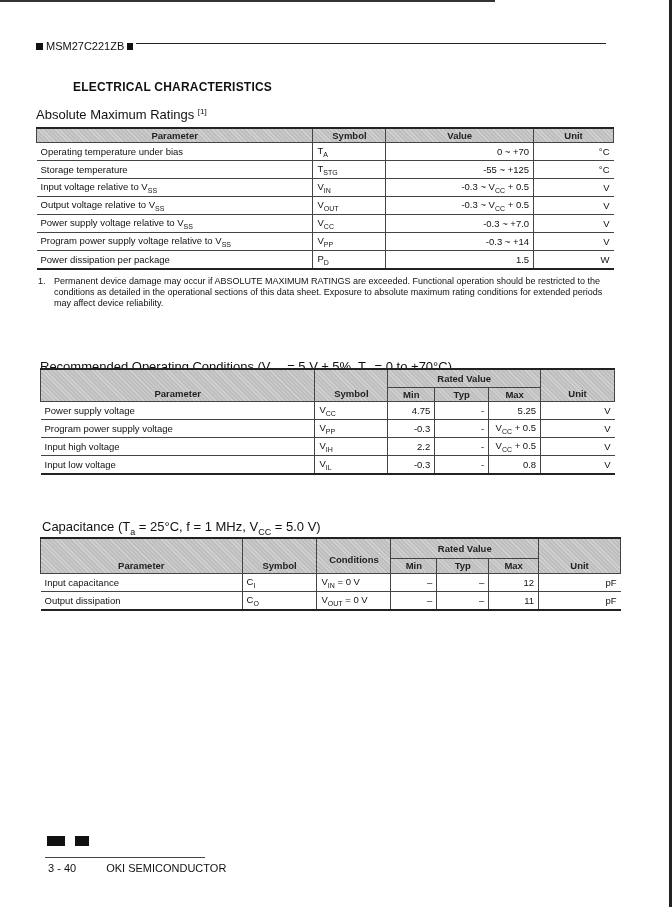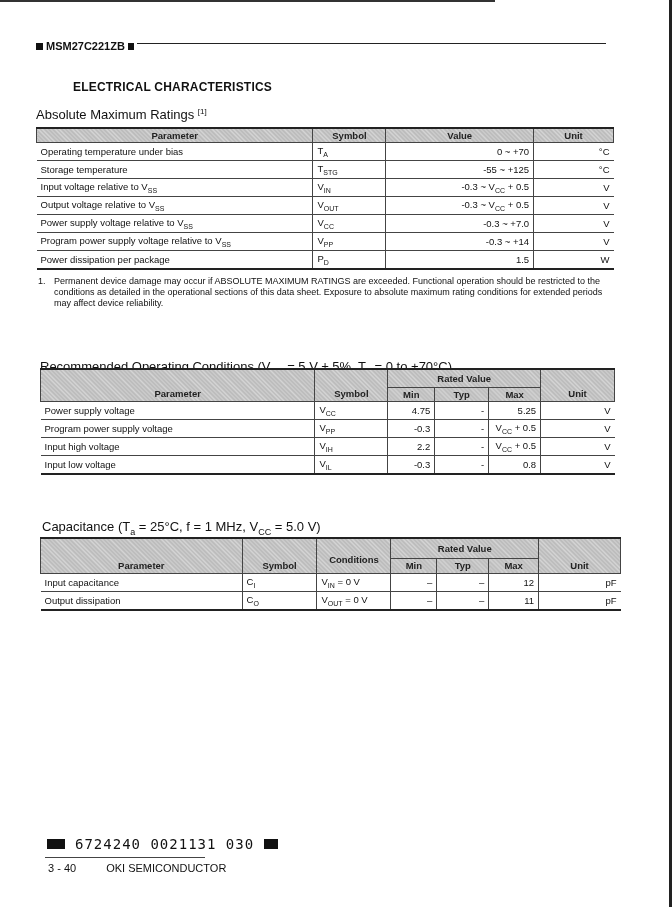--- a/index.html
+++ b/index.html
@@ -1,21 +1,21 @@
 <!DOCTYPE html>
 <html><head>
 <meta charset="utf-8">
 <style>
   html, body { margin:0; padding:0; background:#fff; }
   body { width:672px; height:907px; position:relative; overflow:hidden; color:#111;
          font-family:"Liberation Sans", sans-serif; }
   .topline { position:absolute; left:0; top:0; width:495px; height:2px; background:#333; }
   .rightedge { position:absolute; right:0; top:0; width:3px; height:907px; background:#222; }
   .header { position:absolute; left:36px; top:40px; width:570px; display:flex; align-items:center;
-            font-weight:bold; font-size:11px; }
+            font-weight:normal; font-size:11px; }
   .sq { display:inline-block; width:7px; height:7px; background:#111; margin-right:3px; }
   .sq2 { display:inline-block; width:6px; height:7px; background:#111; margin:0 3px; }
   .header .rule { flex:1; height:1px; background:#222; margin-top:-6px; }
   .h1 { position:absolute; left:36px; top:80px; font-weight:900; font-size:12px; letter-spacing:0.2px;padding-left:37px; }
   .h2 { position:absolute; font-weight:normal; font-size:13px; }
   .h2 sub { font-size:9px; }
   .h2 sup { font-size:8px; }
   table { position:absolute; border-collapse:collapse; font-family:"Liberation Sans", sans-serif;
           font-size:9.5px; }
   th { background-color:#bdbdbd;
@@ -230,20 +230,19 @@
     <td class="c">–</td>
     <td class="c">–</td>
     <td class="c">11</td>
     <td class="c">pF</td>
   </tr>
     </tbody>
 </table>
 
 <div class="barcode">
   <span class="blk"></span>
-  <span>6724240 0021131 030</span>
   <span class="blk2"></span>
 </div>
 <div class="footrule"></div>
 <div class="footer">
   <span>3 - 40</span>
   <span>OKI SEMICONDUCTOR</span>
 </div>
 
 </body></html>

